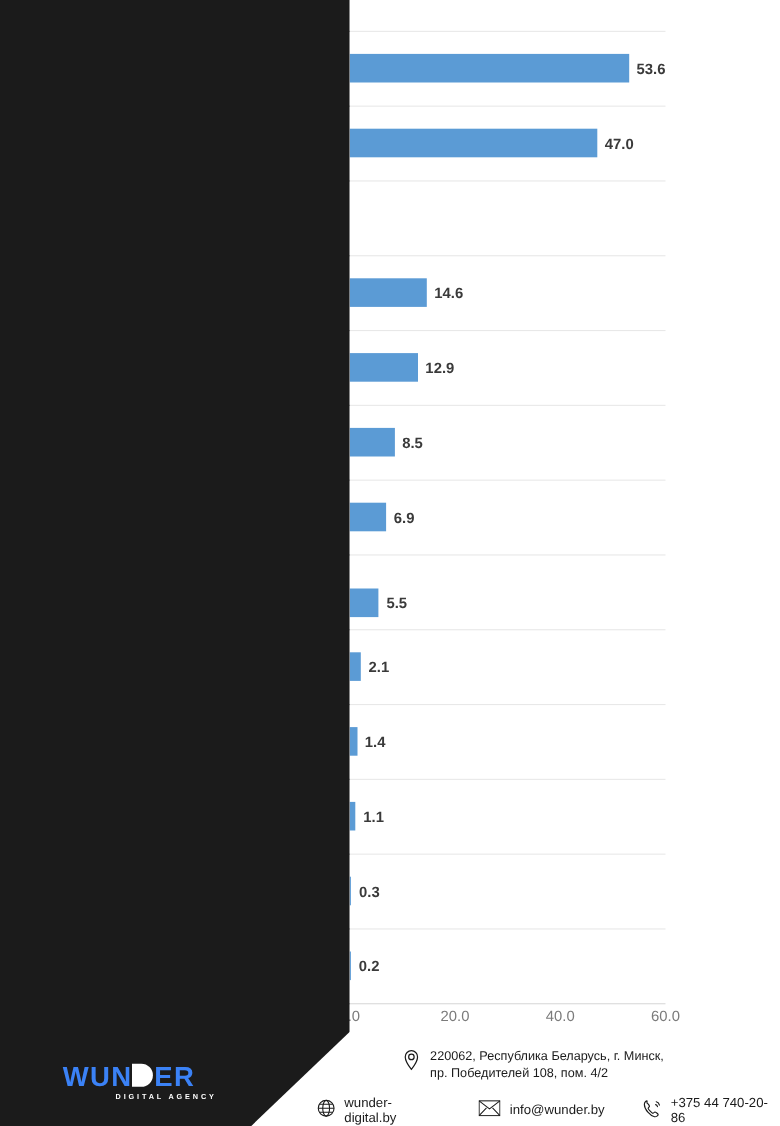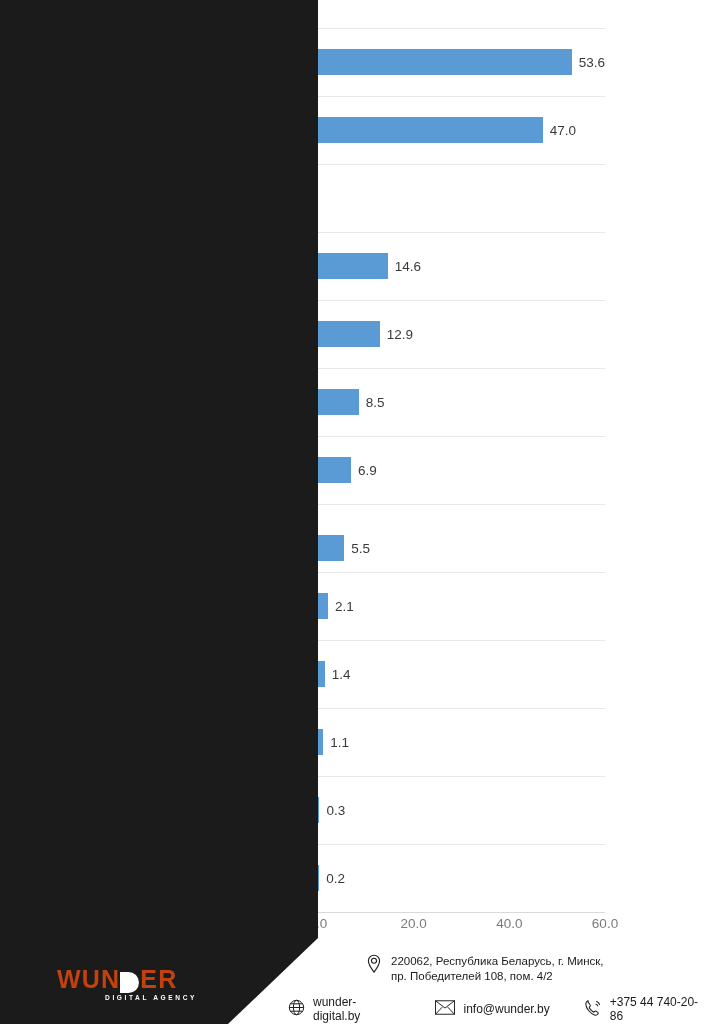--- a/index.html
+++ b/index.html
@@ -35,24 +35,24 @@
     white-space:pre-line;
     display:flex; align-items:center; justify-content:center;
   }
 
   
   #logo{
     position:absolute; left:57px; top:966px; z-index:4;
     width:140px;
   }
   #logo-word{
-    font-size:25px; font-weight:bold; color:#c2410c;
+    font-size:25px; font-weight:bold; color:#3b82f6;
     letter-spacing:1.2px; line-height:26px;
     font-family:"Liberation Sans", sans-serif;
-    display:flex; align-items:flex-end;
+    display:flex; align-items:flex-start;
   }
   #logo-word .mark{
     display:inline-block; width:19px; height:21px;
     background:#fff;
     border-radius:0 11px 11px 0;
     margin:0 1px 0 0; position:relative; top:1px;
   }
   #logo-sub{
     font-size:6.6px; color:#ffffff; letter-spacing:2.6px;
     font-weight:bold; text-align:right; margin-top:2px;
@@ -78,21 +78,21 @@
     position:absolute; width:5px; height:1px; background:#9a9a9a; left:-5px;
   }
   .row{
     position:absolute; left:0; width:287px; height:67.6px;
     display:flex; align-items:center;
   }
   .bar{
     height:26px; background:#5b9bd5;
   }
   .bar-value{
-    font-size:13.5px; color:#3a3a3a; margin-left:7px; white-space:nowrap;
+    font-size:13.5px; color:#3a3a3a; margin-left:7px; white-space:nowrap;font-weight:bold;
   }
   .ylabel{
     position:absolute; width:270px; text-align:right;
     font-size:13.5px; color:#ffffff; line-height:18px;
     right:294px;
   }
   #xticks{
     position:absolute; left:318px; top:916px; width:300px; height:20px;
   }
   .xtick-label{

